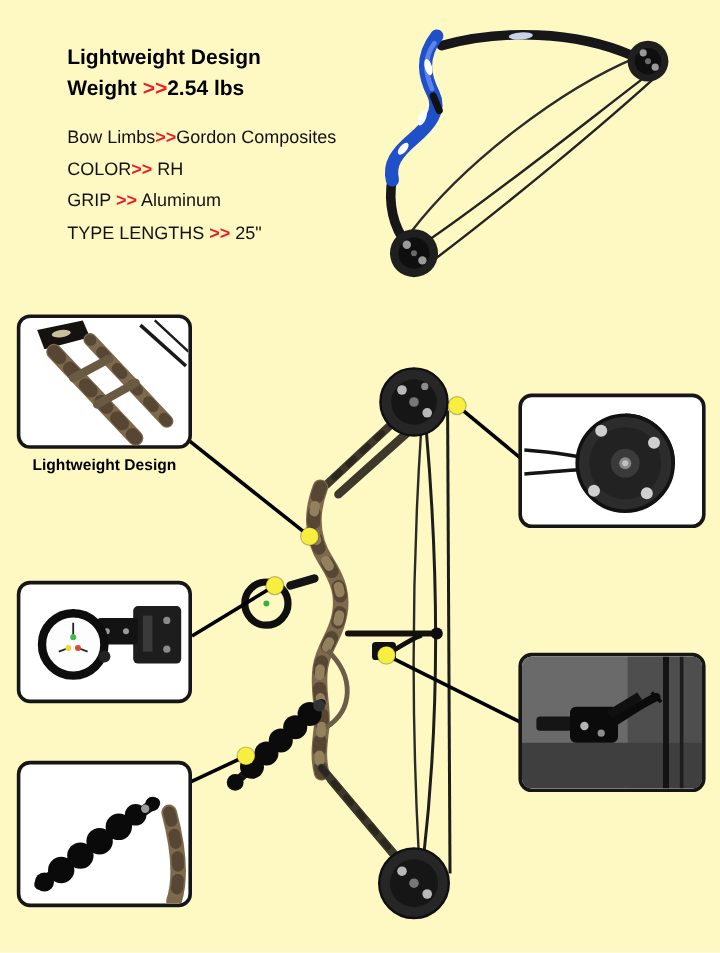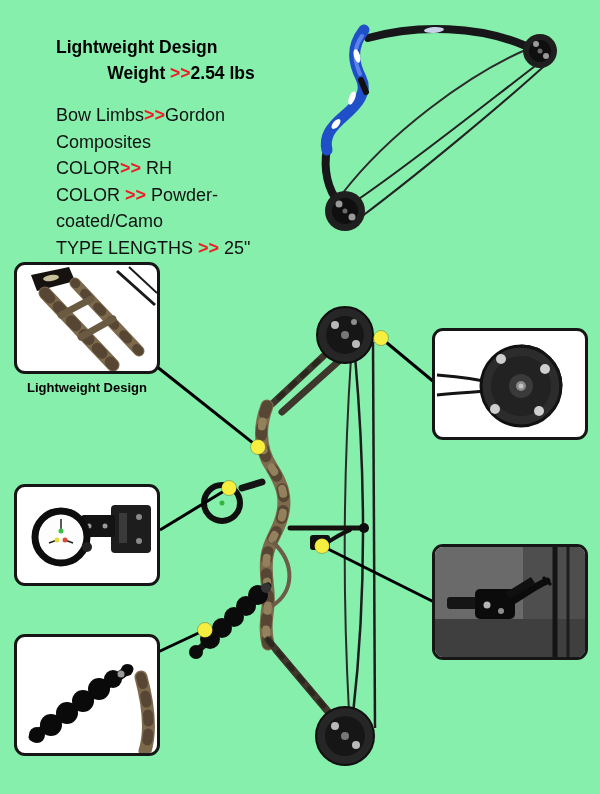--- a/index.html
+++ b/index.html
@@ -1,24 +1,24 @@
 <!DOCTYPE html>
 <html><head>
 <meta charset="utf-8">
 <style>
   * { margin:0; padding:0; box-sizing:border-box; }
   body { font-family:"Liberation Sans", sans-serif; background:#fff; }
-  .canvas { position:relative; width:600px; height:794px; background:#86efac; overflow:hidden; }
+  .canvas { position:relative; width:600px; height:794px; background:#fef9c3; overflow:hidden; }
 
   
   .specs { position:absolute; left:56px; top:34px; width:250px; color:#000; }
   .specs-title { font-size:17.5px; font-weight:bold; line-height:26px; }
-  .specs-weight { font-size:17.5px; font-weight:bold; line-height:26px;text-align:center; }
+  .specs-weight { font-size:17.5px; font-weight:bold; line-height:26px; }
   .spec-items { margin-top:16px; }
-  .spec-line { font-size:18px; line-height:26.5px; color:#111; }
+  .spec-line { font-size:15px; line-height:26.5px; color:#111; }
   .sep { color:#ed1c24; font-weight:bold; }
   .specs-weight .sep { font-weight:bold; }
 
   
   .photo { position:absolute; z-index:1; }
   #blue-bow { left:268px; top:4px; }
   #camo-bow { left:170px; top:240px; }
 
   
   #overlay { position:absolute; left:0; top:0; z-index:2; pointer-events:none; }
@@ -44,21 +44,21 @@
 <body>
 
 <div class="canvas">
 
   <div class="specs">
     <div class="specs-title">Lightweight Design</div>
     <div class="specs-weight"><span>Weight </span><span class="sep">&gt;&gt;</span><span>2.54 lbs</span></div>
     <div class="spec-items">
       <div class="spec-line"><span>Bow Limbs</span><span class="sep">&gt;&gt;</span><span>Gordon Composites</span></div>
       <div class="spec-line"><span>COLOR</span><span class="sep">&gt;&gt;</span><span> RH</span></div>
-      <div class="spec-line"><span>COLOR </span><span class="sep">&gt;&gt;</span><span> Powder-coated/Camo</span></div>
+      <div class="spec-line"><span>GRIP </span><span class="sep">&gt;&gt;</span><span> Aluminum</span></div>
       <div class="spec-line"><span>TYPE LENGTHS </span><span class="sep">&gt;&gt;</span><span> 25"</span></div>
     </div>
   </div>
 
   <svg id="blue-bow" class="photo" width="330" height="245" viewBox="0 0 330 245">
     <g>
       <path d="M285 54 C235 100 150 170 93 213" fill="none" stroke="#232323" stroke-width="2"></path>
       <path d="M271 59 C220 98 140 162 85 199" fill="none" stroke="#232323" stroke-width="2"></path>
       <path d="M262 44 C200 70 120 130 74 190" fill="none" stroke="#2c2c2c" stroke-width="2"></path>
     </g>

